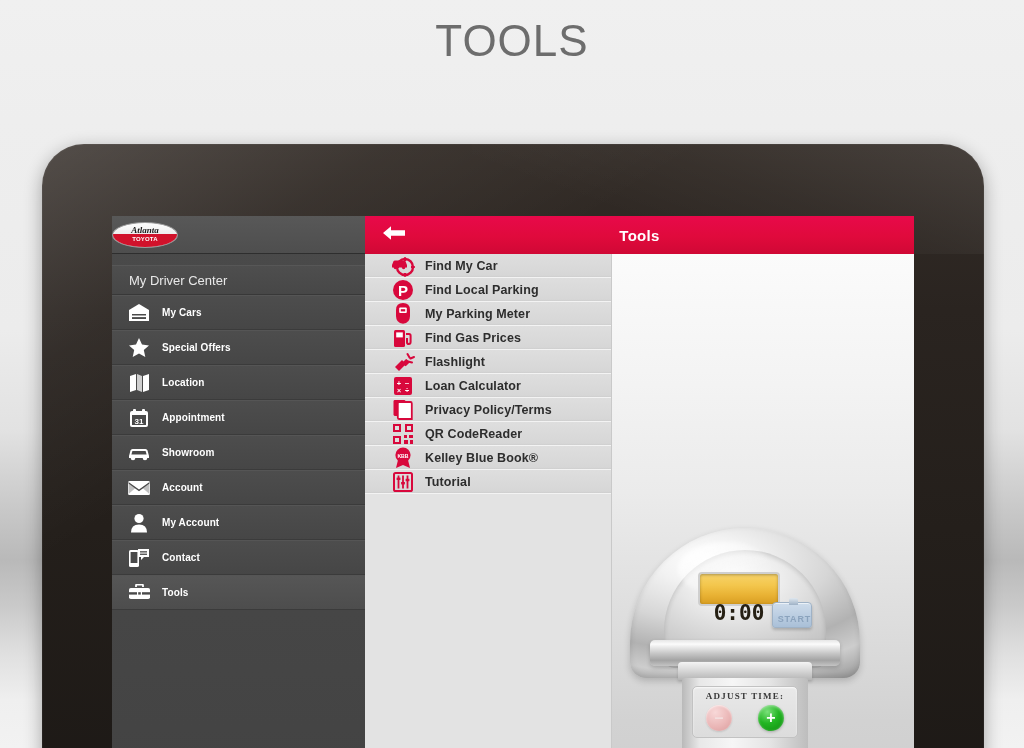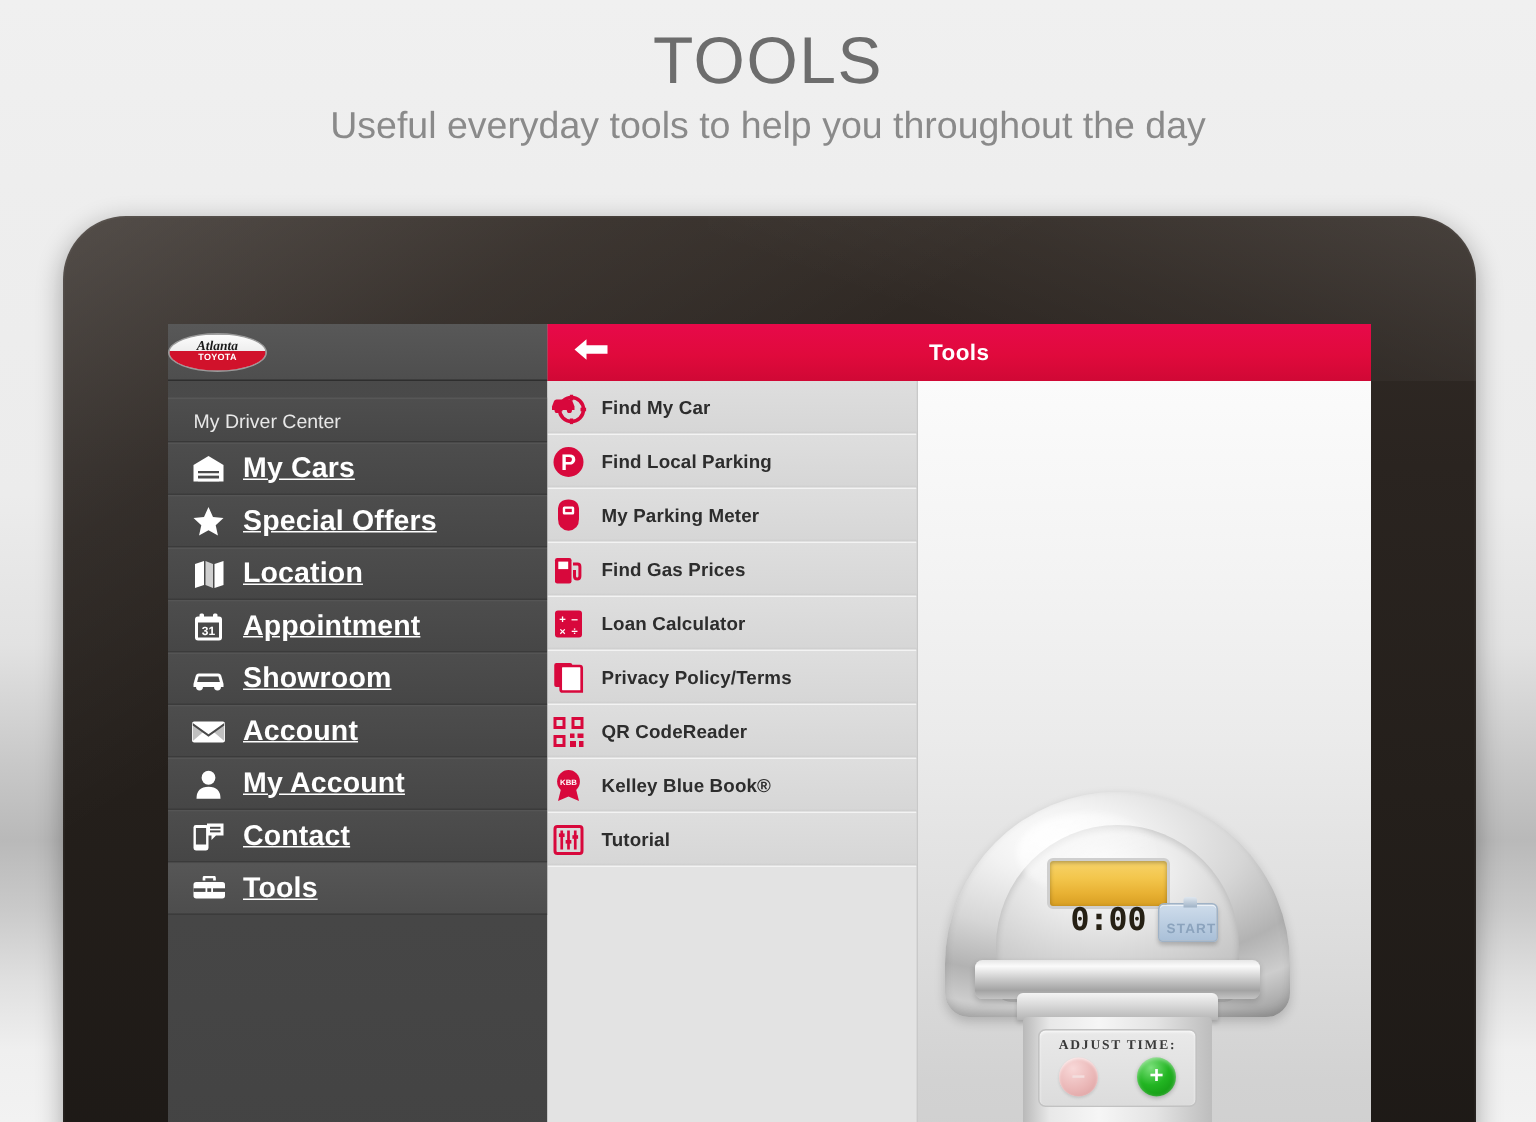--- a/index.html
+++ b/index.html
@@ -110,23 +110,22 @@
   }
   .side-item.active {
     background: linear-gradient(to bottom, #565656, #4d4d4d);
   }
   .side-ico {
     width: 26px; flex: 0 0 26px; height: 22px;
     display: flex; align-items: center; justify-content: center;
     margin-right: 10px;
   }
   .side-label {
-    font-size: 19px; font-weight: bold; color: #ffffff;
+    font-size: 10px; font-weight: bold; color: #ffffff;
     letter-spacing: 0.1px;
-    text-decoration: underline;
   }
   #sidebar-filler { flex: 1; }
 
   
   #content { flex: 1; height: 100%; display: flex; flex-direction: column; position: relative; }
 
   #topbar {
     height: 38px; flex: 0 0 38px; position: relative;
     background: linear-gradient(to bottom, #e8094a 0%, #e00a3c 55%, #d00835 100%);
     display: flex; align-items: center;
@@ -143,22 +142,22 @@
 
   #panes { flex: 1; display: flex; min-height: 0; }
 
   
   #tools-list {
     width: 247px; flex: 0 0 247px; height: 100%;
     background: #dfdfdf; overflow: hidden;
     border-right: 1px solid #c9c9c9;
   }
   .tool-row {
-    height: 36px; display: flex; align-items: center;
-    padding-left: 1px;
+    height: 24px; display: flex; align-items: center;
+    padding-left: 25px;
     background: linear-gradient(to bottom, #dedede, #d6d6d6);
     border-bottom: 1px solid #f3f3f3;
     box-shadow: inset 0 -2px 2px -2px rgba(0,0,0,0.10);
     cursor: pointer;
   }
   .tool-ico {
     width: 26px; flex: 0 0 26px; height: 24px;
     display: flex; align-items: center; justify-content: center;
     margin-right: 9px;
   }
@@ -274,21 +273,20 @@
     box-shadow: inset 0 1px 3px rgba(255,255,255,0.55), 0 1px 3px rgba(0,0,0,0.25);
   }
 </style>
 </head>
 <body>
 
 <div id="backdrop"></div>
 
 <div id="headline">
   <div id="title-text">TOOLS</div>
-  <div id="subtitle-text">Useful everyday tools to help you throughout the day</div>
 </div>
 
 <div id="tablet">
   <div id="bezel-gloss"></div>
 
   <div id="screen">
 
     <div id="sidebar">
 
       <div id="logo-bar">
@@ -465,20 +463,30 @@
             <span class="tool-ico">
               <svg width="22" height="22" viewBox="0 0 22 22">
                   <rect x="2" y="3" width="11" height="17" rx="1.5" fill="#d8083c"></rect>
                   <rect x="4.2" y="5.4" width="6.6" height="5" fill="#fff"></rect>
                   <path d="M14 7 L17 7 Q18.6 7 18.6 8.8 L18.6 15 Q18.6 17 16.8 17 Q15 17 15 15.2 L15 11" stroke="#d8083c" stroke-width="2" fill="none"></path>
                 </svg>
             </span>
             <span class="tool-label">Find Gas Prices</span>
           </div>
 
+          <div class="tool-row">
+            <span class="tool-ico">
+              <svg width="24" height="22" viewBox="0 0 24 22">
+                  <path d="M4 16 L11 9 L15 13 L8 20 Z" fill="#d8083c"></path>
+                  <rect x="12.4" y="8.6" width="5" height="6" rx="1" transform="rotate(45 14.9 11.6)" fill="#d8083c"></rect>
+                  <path d="M16.5 3 L18.5 6.5 M19.5 7.5 L23 6 M17 10.5 L21 11.5" stroke="#d8083c" stroke-width="2" stroke-linecap="round"></path>
+                </svg>
+            </span>
+            <span class="tool-label">Flashlight</span>
+          </div>
 
           <div class="tool-row">
             <span class="tool-ico">
               <svg width="22" height="22" viewBox="0 0 22 22">
                   <rect x="2" y="2" width="18" height="18" rx="2" fill="#d8083c"></rect>
                   <text x="7" y="10.5" font-size="7.5" font-weight="bold" fill="#fff" text-anchor="middle" font-family="Liberation Sans">+</text>
                   <text x="15" y="10" font-size="8" font-weight="bold" fill="#fff" text-anchor="middle" font-family="Liberation Sans">–</text>
                   <text x="7" y="18" font-size="7" font-weight="bold" fill="#fff" text-anchor="middle" font-family="Liberation Sans">×</text>
                   <text x="15" y="18" font-size="7.5" font-weight="bold" fill="#fff" text-anchor="middle" font-family="Liberation Sans">÷</text>
                 </svg>

